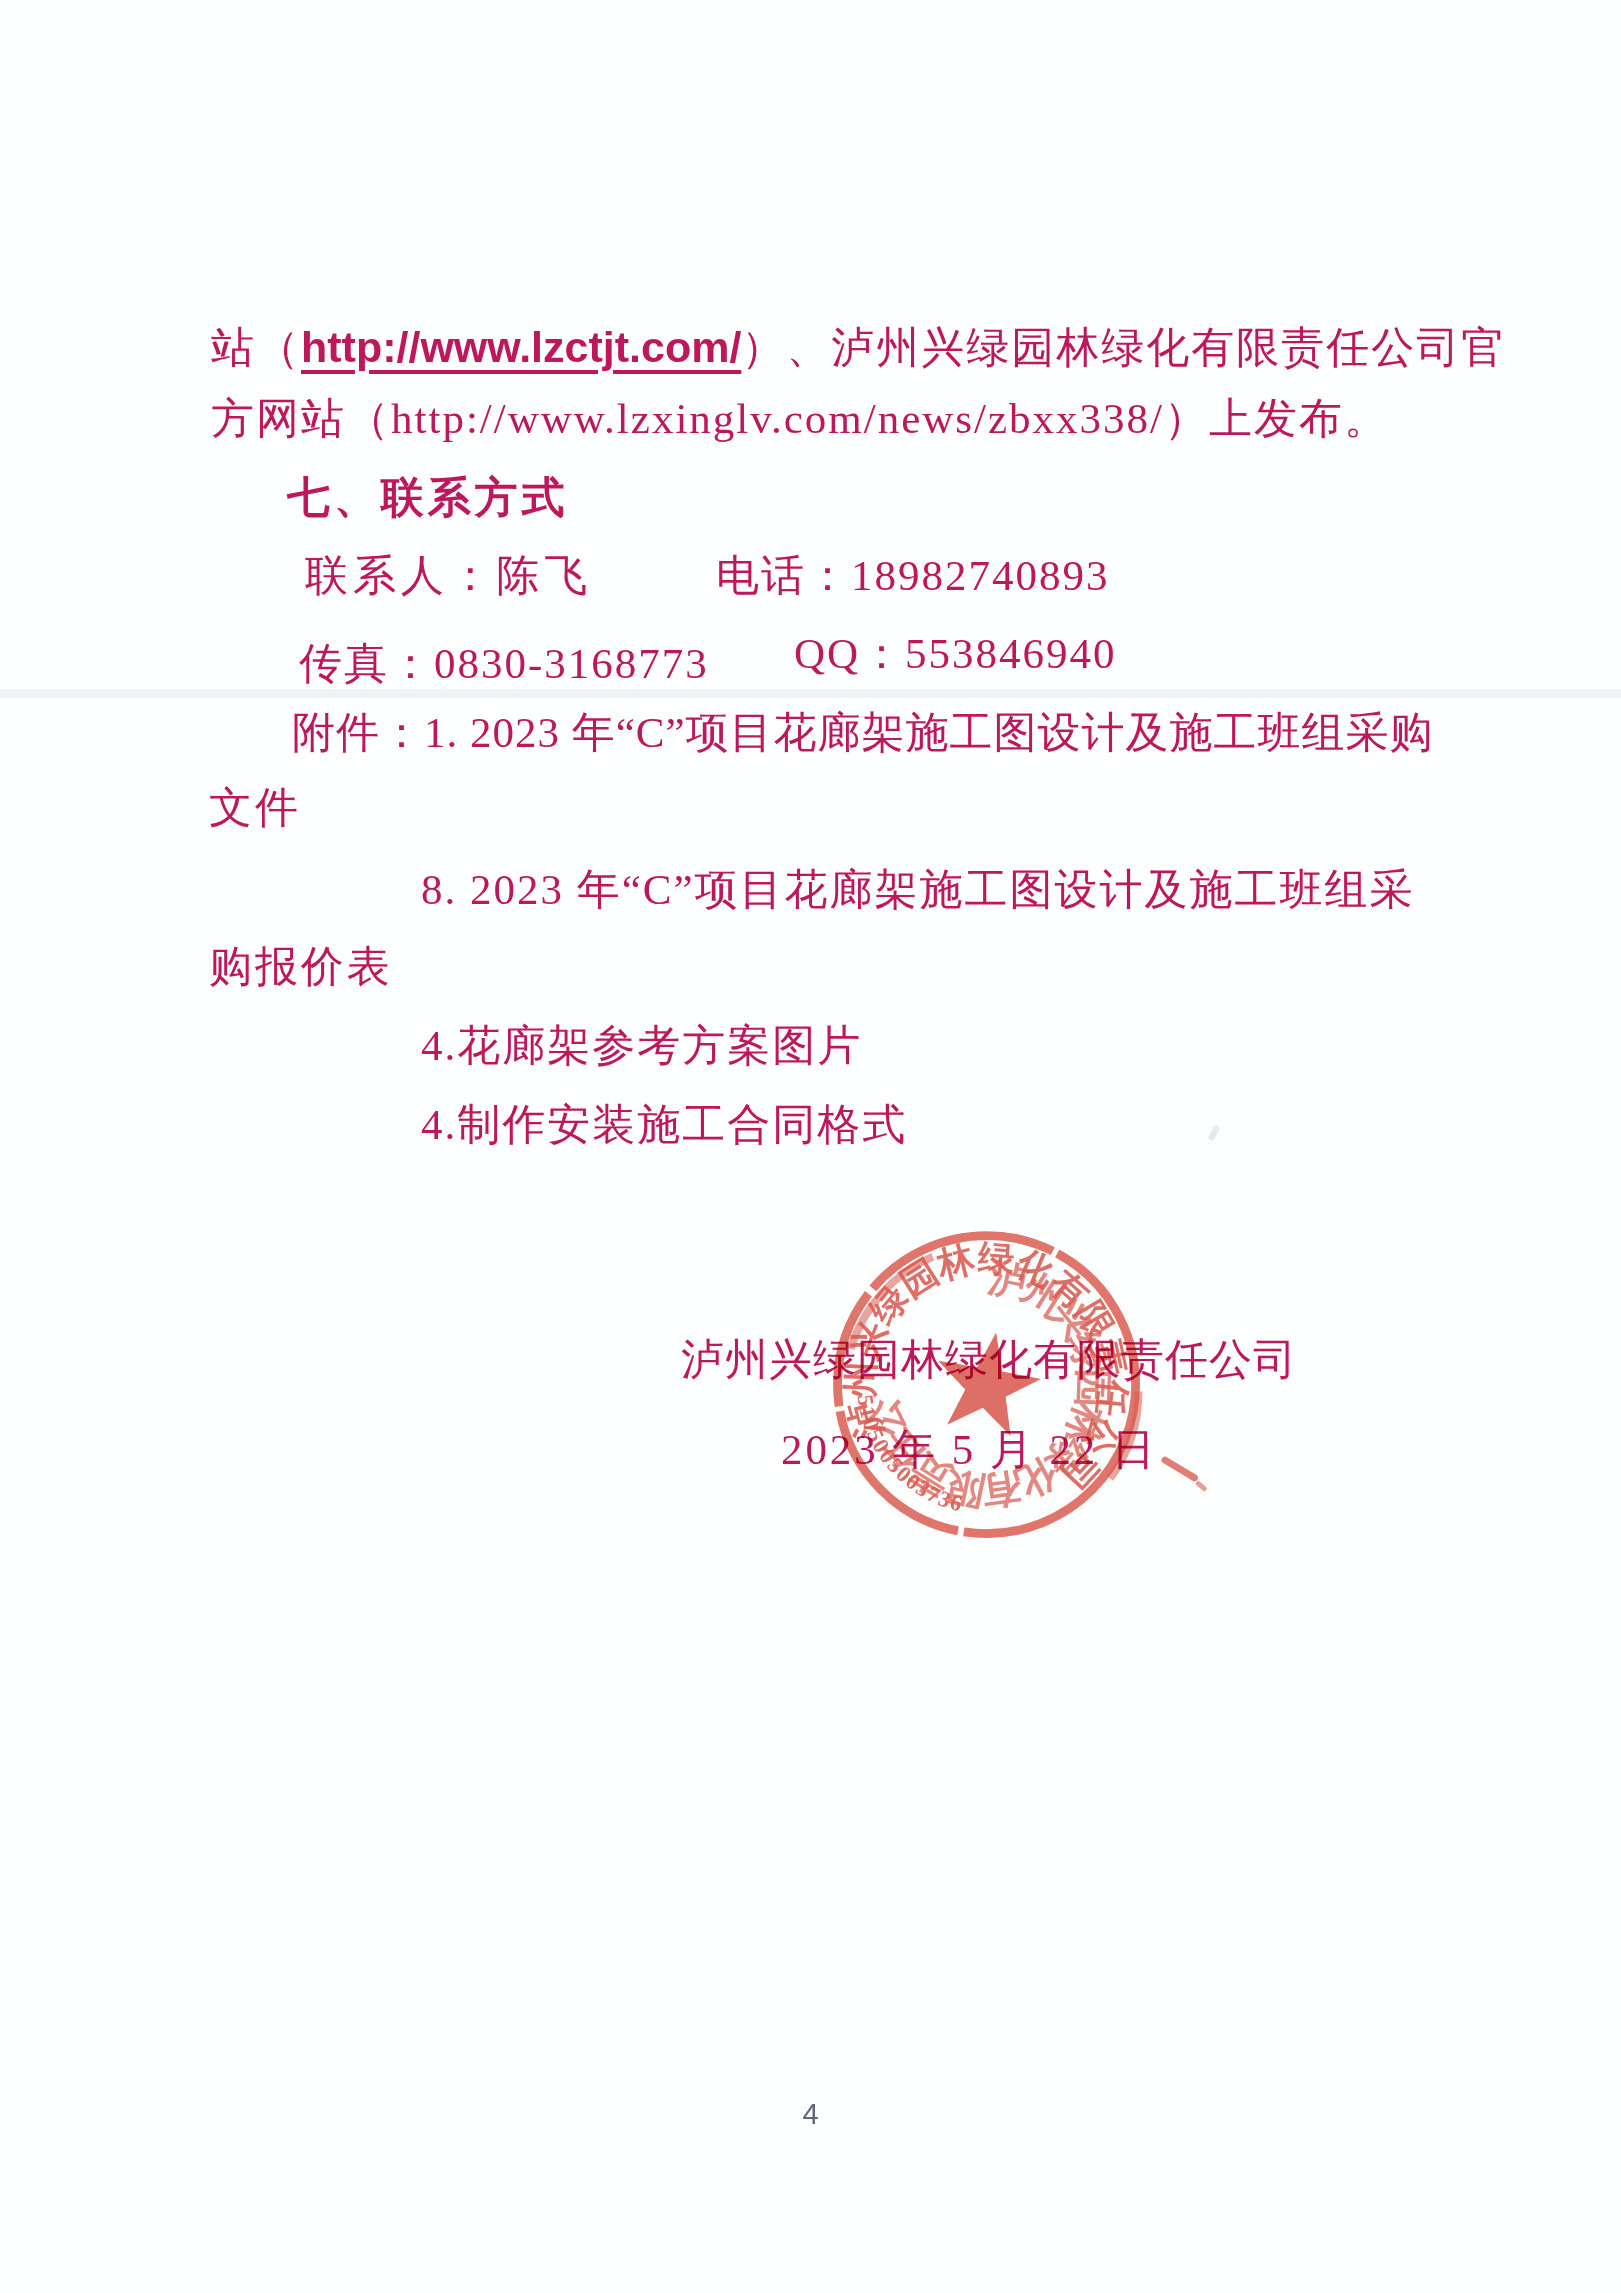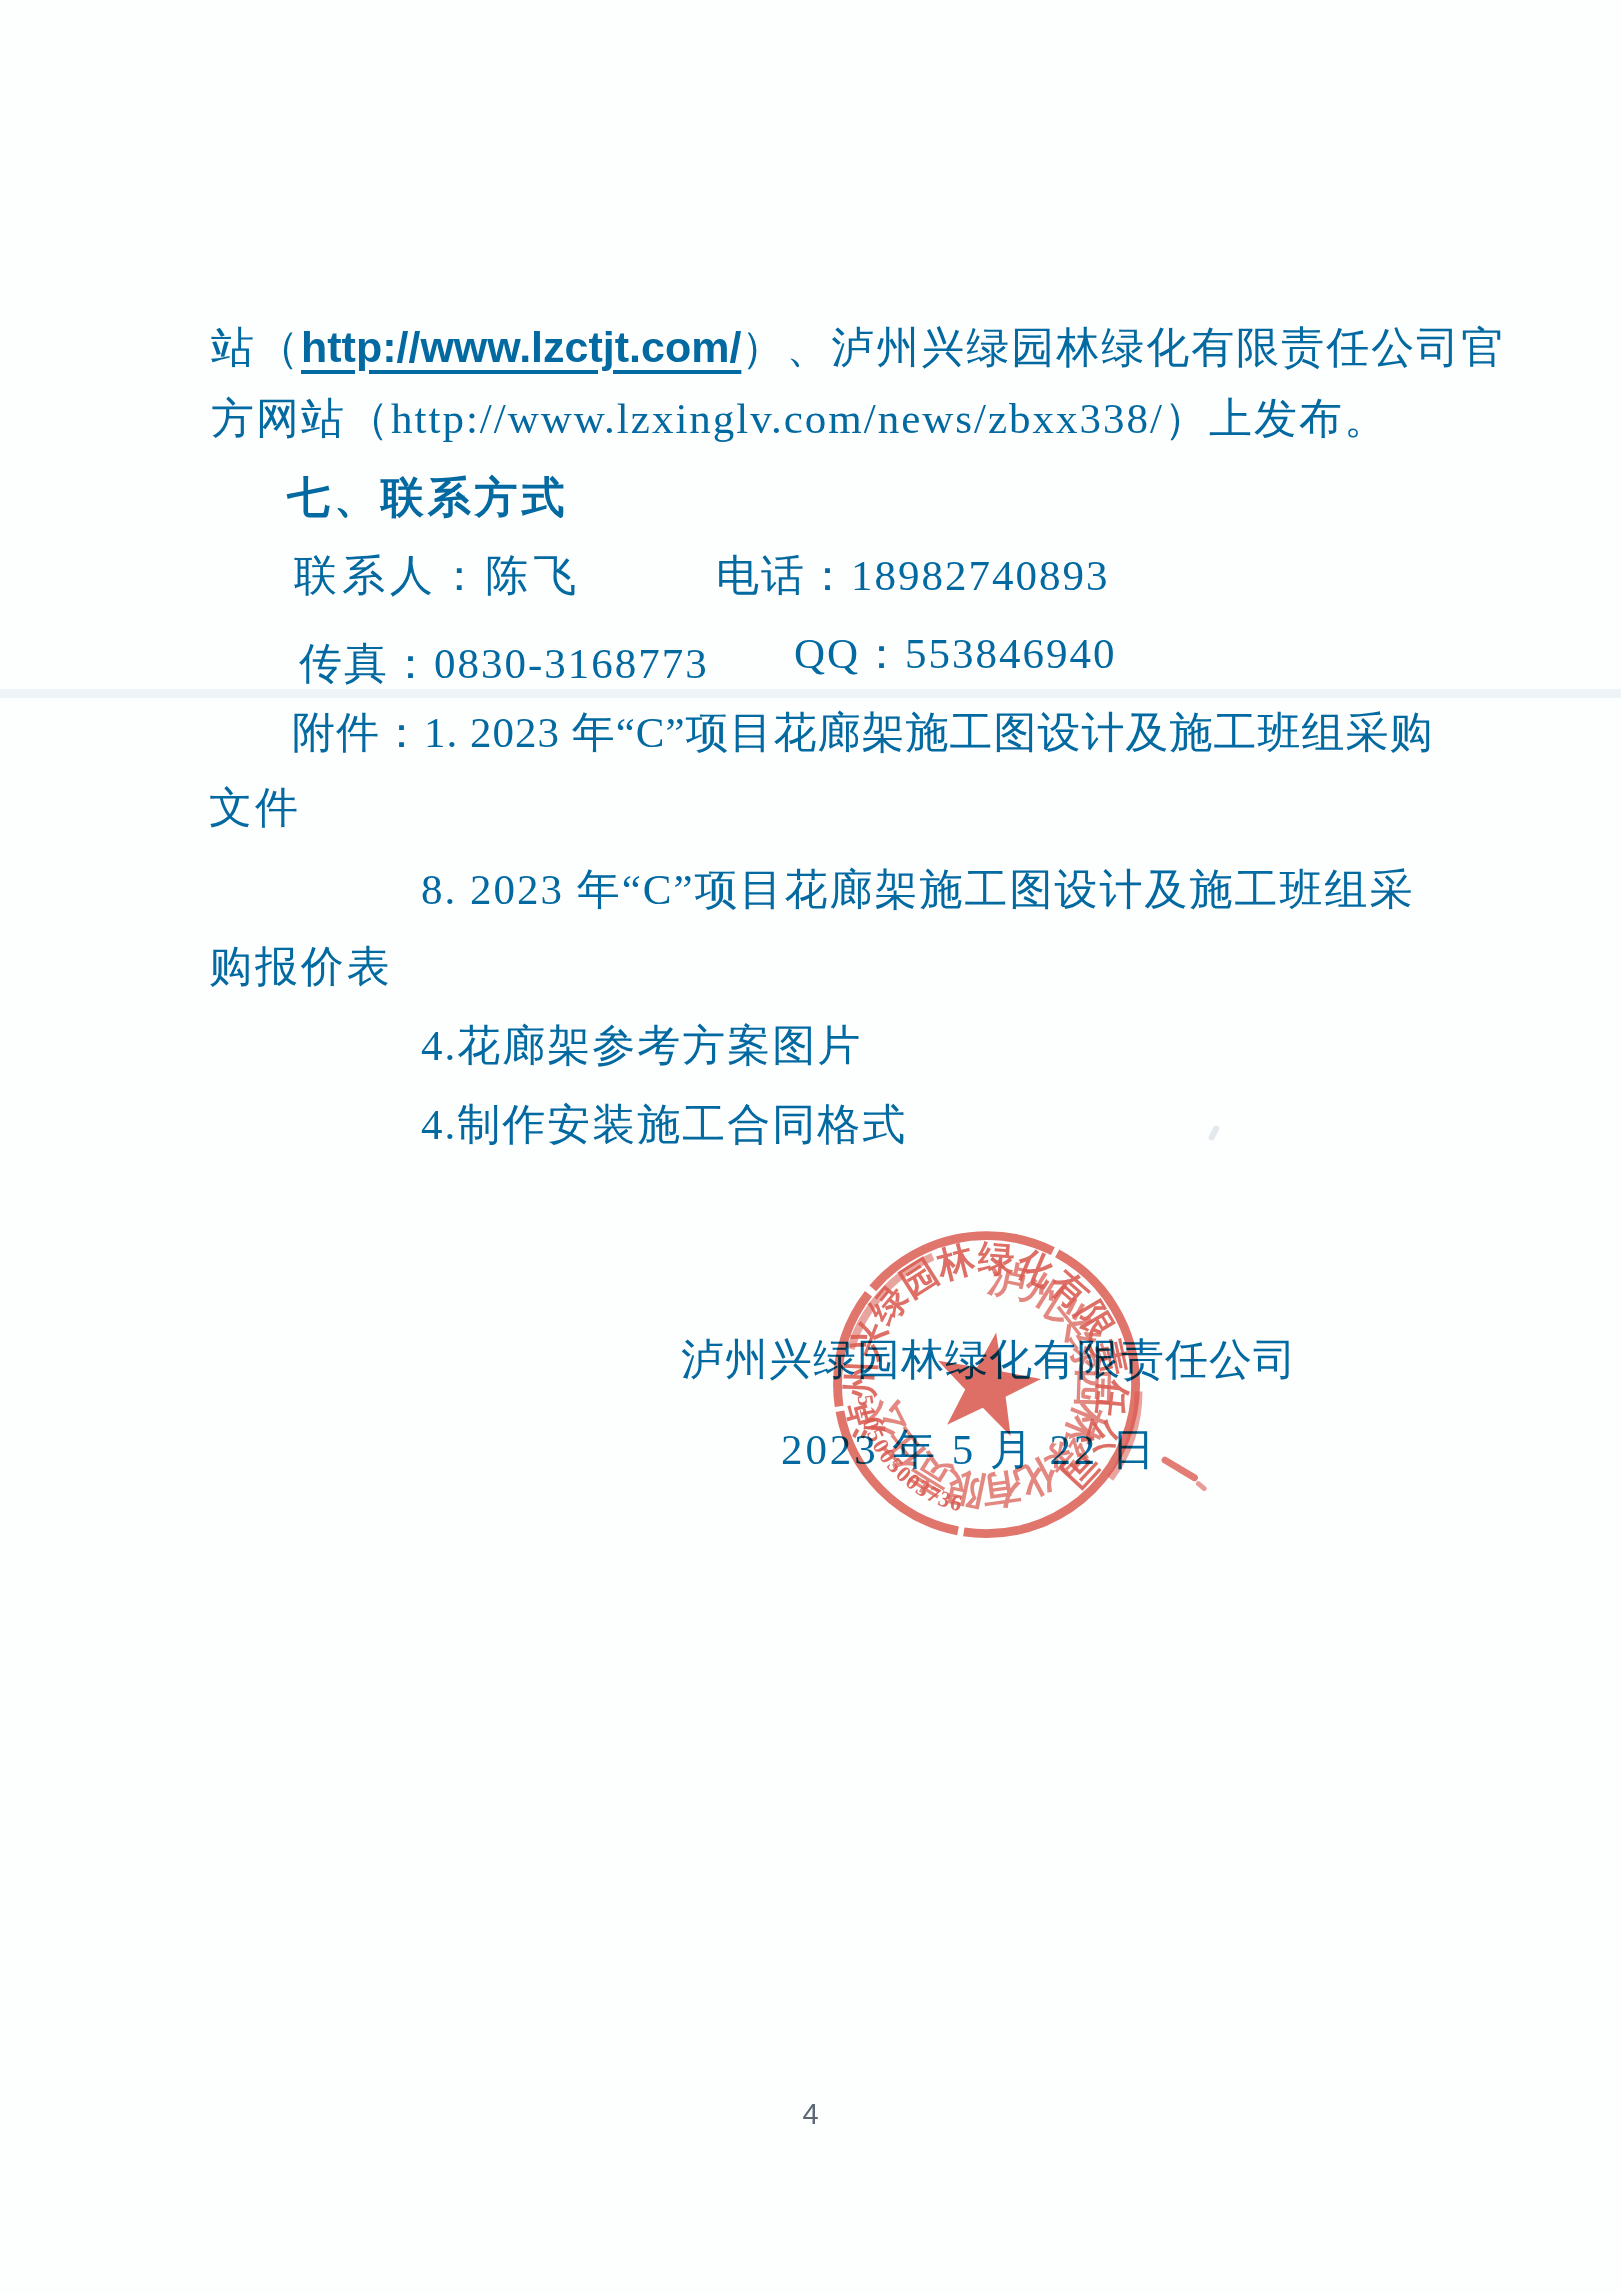--- a/index.html
+++ b/index.html
@@ -6,21 +6,21 @@
   body{
     width:1621px;height:2294px;
     background:#fdfefe;
     position:relative;
     font-family:"Liberation Serif","DejaVu Serif",serif;
     overflow:hidden;
   }
   .line{
     position:absolute;
     font-size:43px;
-    color:#0369a1;
+    color:#be185d;
     letter-spacing:2px;
     white-space:nowrap;
   }
   .bold{font-weight:bold;}
   .url{
     font-family:"Liberation Sans","DejaVu Sans",sans-serif;
     font-weight:bold;
     letter-spacing:0px;
     text-decoration:underline;
     text-decoration-thickness:3.9px;
@@ -57,21 +57,21 @@
 </style>
 </head>
 <body>
 
 <div class="line" style="top:319px;left:211px;"><span>站（</span><span class="url">http://www.lzctjt.com/</span><span>）、泸州兴绿园林绿化有限责任公司官</span></div>
 
 <div class="line url2" style="top:390px;left:211px;letter-spacing:2px;font-family:'Liberation Serif','DejaVu Serif',serif;">方网站（http://www.lzxinglv.com/news/zbxx338/）上发布。</div>
 
 <div class="line bold" style="top:469px;left:287px;letter-spacing:3.9px;">七、联系方式</div>
 
-<div class="line" style="top:547px;left:294px;letter-spacing:4.9px;font-family:Liberation Mono, monospace;">联系人：陈飞</div>
+<div class="line" style="top:547px;left:305px;letter-spacing:4.9px;font-family:Liberation Mono, monospace;">联系人：陈飞</div>
 <div class="line" style="top:547px;left:716px;letter-spacing:2px;">电话：18982740893</div>
 
 <div class="line" style="top:635px;left:299px;letter-spacing:2px;text-align:center;">传真：0830-3168773</div>
 <div class="line" style="top:625px;left:794px;letter-spacing:2px;">QQ：553846940</div>
 
 <div class="scan-band"></div>
 <div class="speck"></div>
 
 <div class="line" style="top:704px;left:292px;letter-spacing:1px;">附件：1. 2023 年“C”项目花廊架施工图设计及施工班组采购</div>
 <div class="line" style="top:779px;left:209px;letter-spacing:2.9px;">文件</div>

